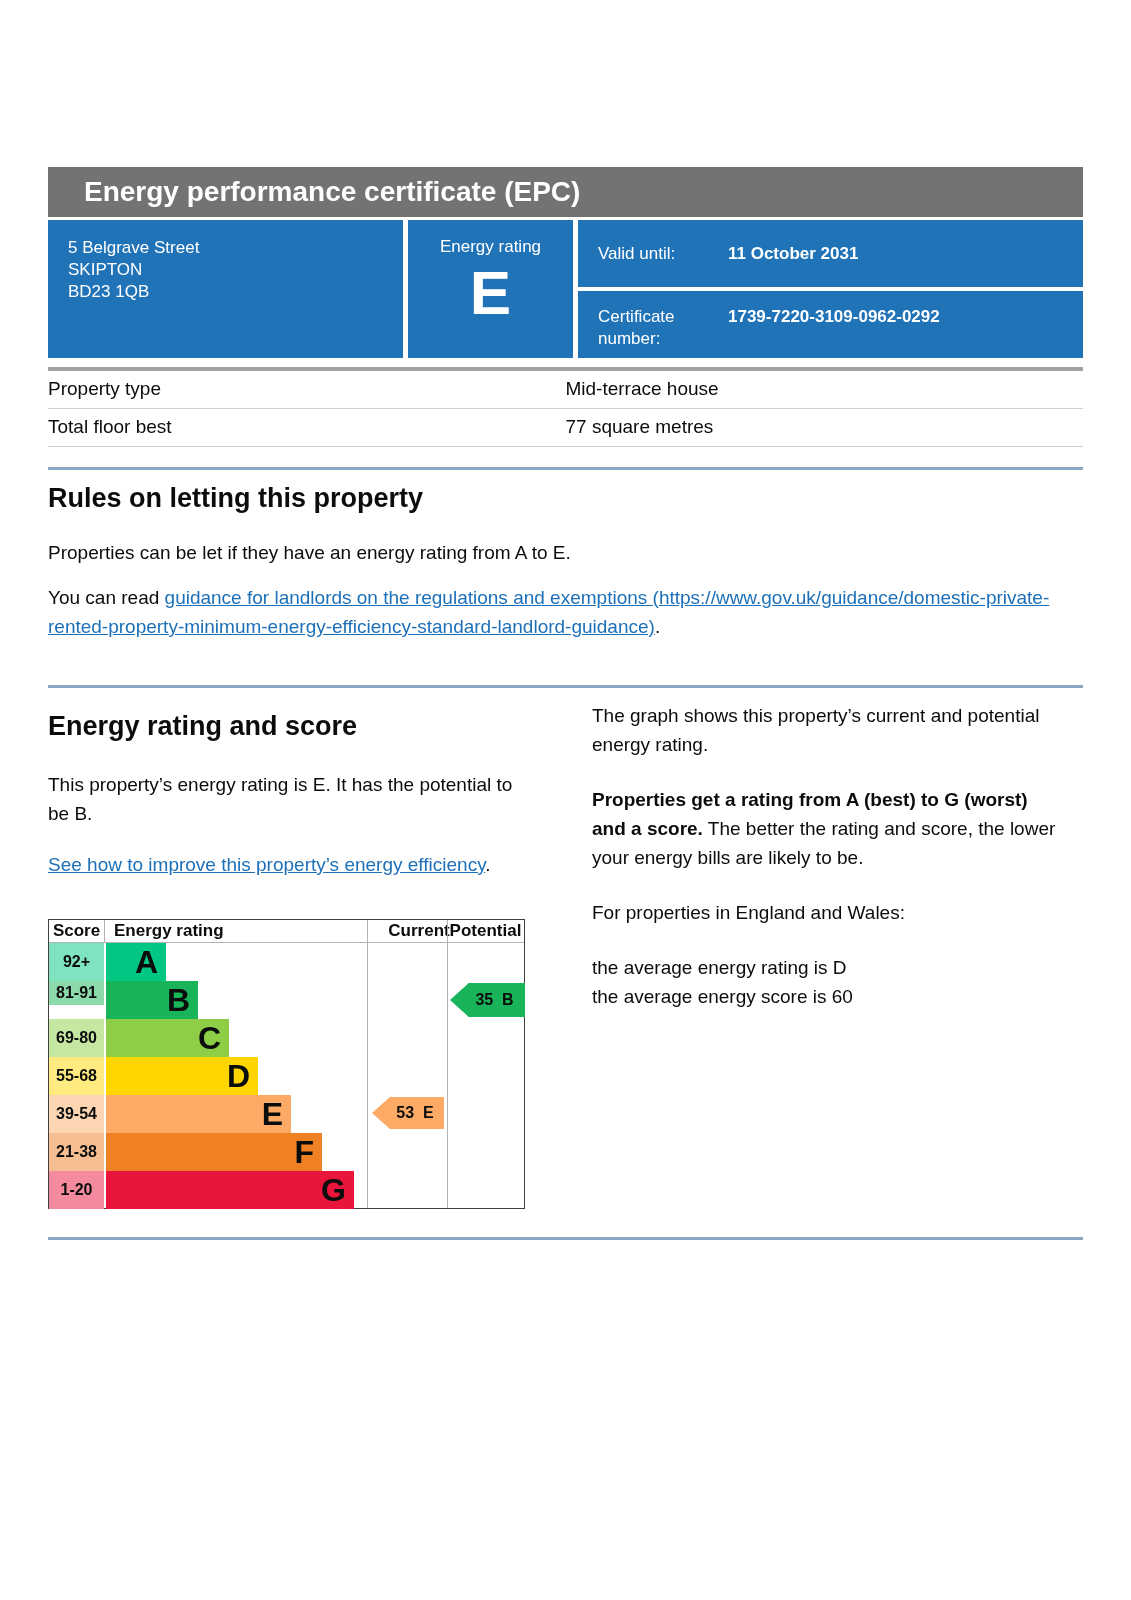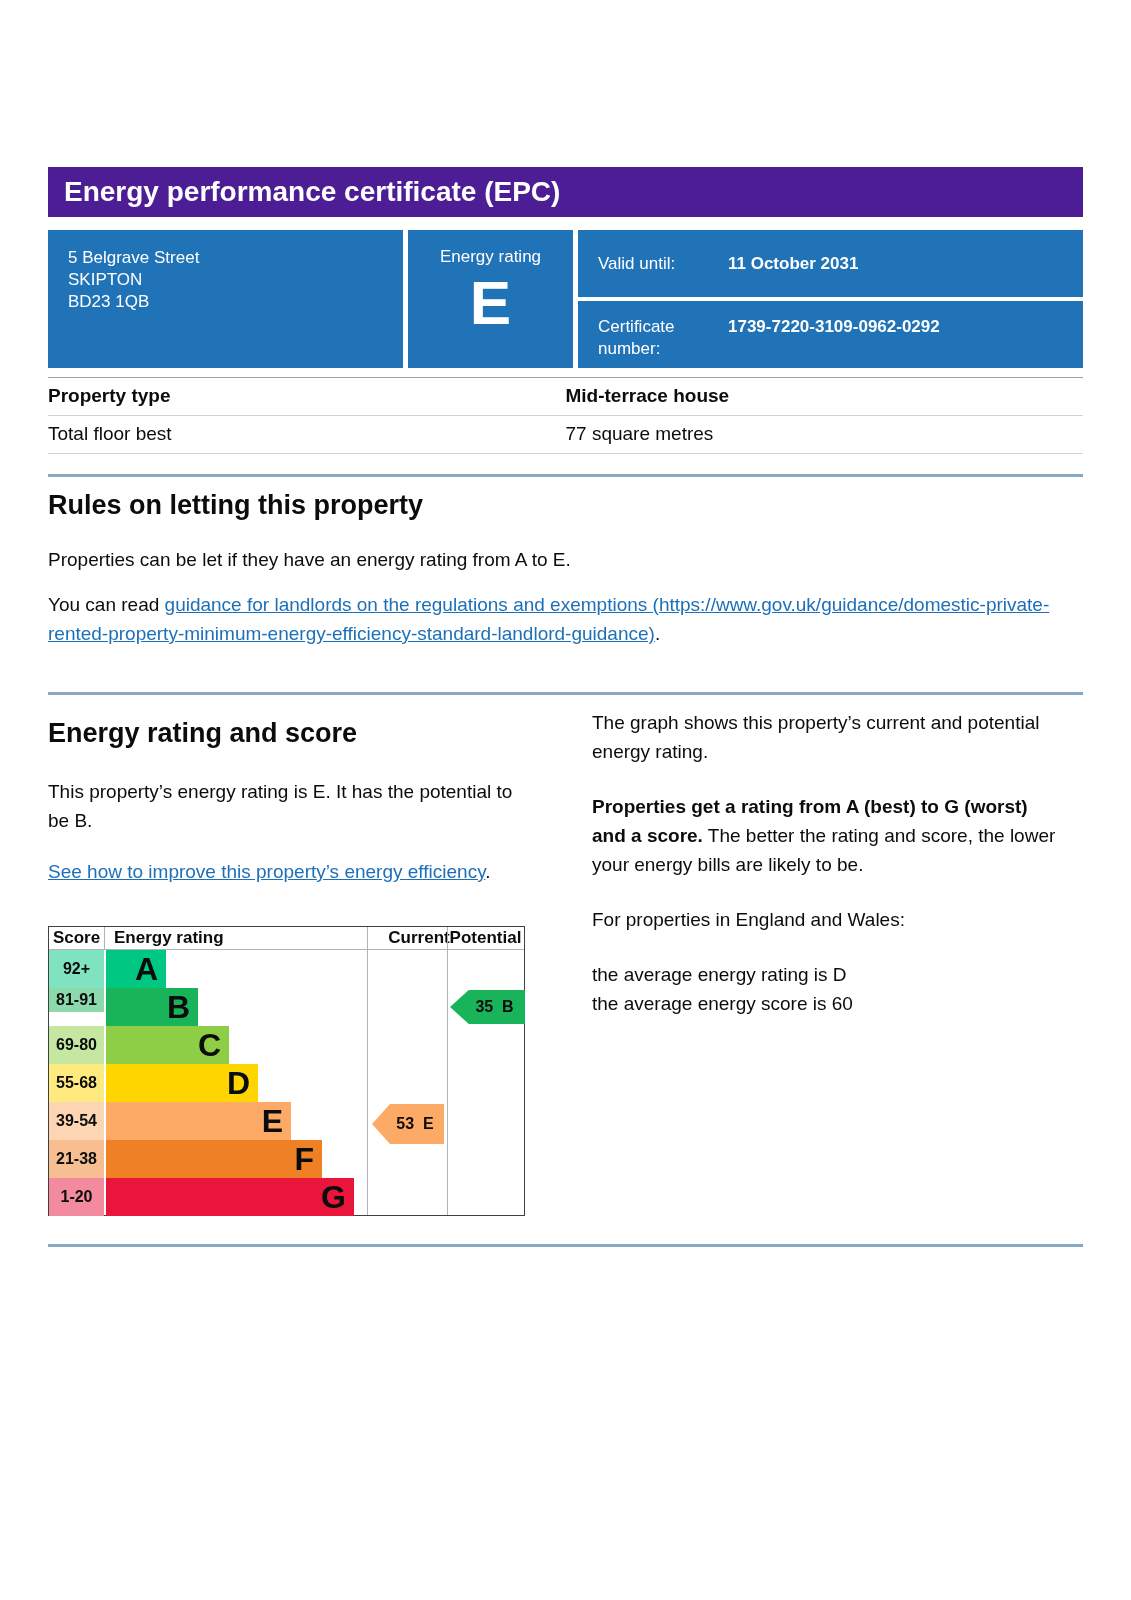--- a/index.html
+++ b/index.html
@@ -5,41 +5,41 @@
   * { box-sizing: border-box; }
   html,body { margin:0; padding:0; }
   body {
     width:1131px; height:1600px; background:#ffffff;
     font-family:"Liberation Sans","DejaVu Sans",sans-serif;
     color:#0b0c0c;
   }
   .content { width:1035px; margin:167px 0 0 48px; }
 
   
-  .black-bar { background:#4c1d95; height:50px; display:flex; align-items:center; padding-left:16px; }
+  .black-bar { background:#737373; height:50px; display:flex; align-items:center; padding-left:36px; }
   .black-bar h1 { margin:0; color:#fff; font-size:28px; font-weight:bold; }
 
   
-  .banner { margin-top:13px; display:flex; gap:5px; height:138px; }
+  .banner { margin-top:3px; display:flex; gap:5px; height:138px; }
   .banner-cell { background:#2173b8; color:#fff; }
   .banner-address { width:355px; padding:17px 0 0 20px; font-size:17px; line-height:22px; white-space:pre-line; }
   .banner-rating { width:165px; text-align:center; padding-top:17px; }
   .rating-label { font-size:17px; }
   .rating-letter { font-size:62px; font-weight:bold; line-height:64px; margin-top:4px; }
   .banner-right { flex:1; display:flex; flex-direction:column; gap:4px; }
   .banner-row { display:flex; padding-left:20px; font-size:17px; }
   .banner-row .b-label { width:130px; }
   .banner-row .b-value { font-weight:bold; }
   .banner-row.row1 { height:67px; align-items:center; }
   .banner-row.row2 { flex:1; align-items:flex-start; padding-top:15px; line-height:22px; }
 
   
   table.facts { width:100%; border-collapse:collapse; margin-top:9px; font-size:19px; }
   table.facts td { padding:7px 0 8px; border-bottom:1px solid #cfd2d4; }
-  table.facts tr:first-child td { border-top:1px solid #a3a3a3;font-weight:bold; }
+  table.facts tr:first-child td { border-top:4px solid #a3a3a3; }
   table.facts td.val { width:50%; }
 
   
   hr.blue-rule { border:none; height:3px; background:#88a8c3; margin:20px 0 0; }
 
   h2 { font-size:27px; font-weight:bold; margin:13px 0 0; }
   p { font-size:19px; line-height:29px; margin:24px 0 0; }
   a { color:#1d70b8; text-decoration:underline; }
   .pre { white-space:pre-line; }
   section p.linkline { margin-top:16px; max-width:1035px; }
@@ -149,21 +149,21 @@
           <div class="score-cell" style="top: 99px; height: 38px; background: rgb(198, 231, 162);">69-80</div>
           <div class="band-bar" style="top: 99px; height: 38px; width: 123px; background: rgb(141, 206, 70);">C</div>
           <div class="score-cell" style="top: 137px; height: 38px; background: rgb(255, 234, 127);">55-68</div>
           <div class="band-bar" style="top: 137px; height: 38px; width: 152px; background: rgb(255, 213, 0);">D</div>
           <div class="score-cell" style="top: 175px; height: 38px; background: rgb(253, 213, 178);">39-54</div>
           <div class="band-bar" style="top: 175px; height: 38px; width: 185px; background: rgb(252, 170, 101);">E</div>
           <div class="score-cell" style="top: 213px; height: 38px; background: rgb(247, 191, 145);">21-38</div>
           <div class="band-bar" style="top: 213px; height: 38px; width: 216px; background: rgb(239, 128, 35);">F</div>
           <div class="score-cell" style="top: 251px; height: 38px; background: rgb(244, 138, 157);">1-20</div>
           <div class="band-bar" style="top: 251px; height: 38px; width: 248px; background: rgb(233, 21, 59);">G</div>
-          <div class="arrow" style="left: 323px; top: 177px; width: 72px; height: 40px; background: rgb(252, 170, 101);">53  E</div>
+          <div class="arrow" style="left: 323px; top: 177px; width: 72px; height: 32px; background: rgb(252, 170, 101);">53  E</div>
           <div class="arrow" style="left: 401px; top: 63px; width: 75px; height: 34px; background: rgb(25, 180, 89);">35  B</div>
         </div>
     </div>
     <div class="col-right">
       <p>The graph shows this property’s current and potential energy rating.</p>
       <p class="bold-lead">
         <strong>Properties get a rating from A (best) to G (worst) and a score.</strong><span> The better the rating and score, the lower your energy bills are likely to be.</span>
       </p>
       <p>For properties in England and Wales:</p>
       <p class="pre">the average energy rating is D

